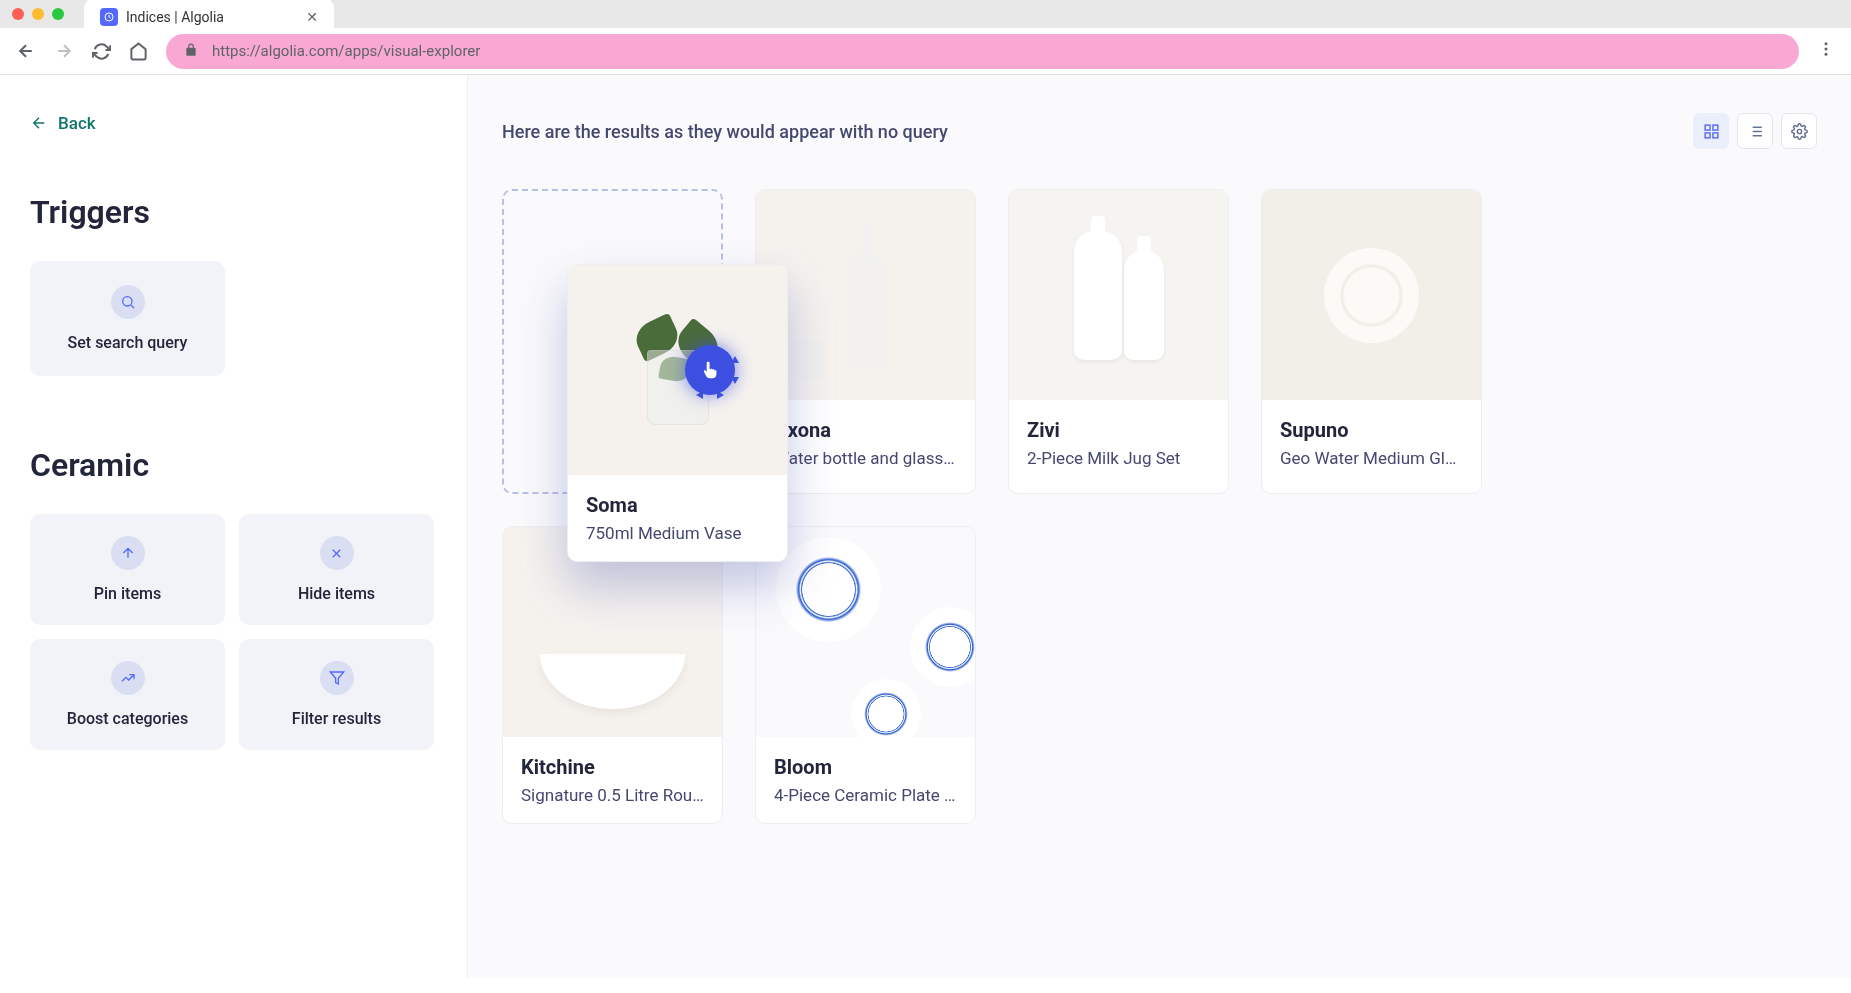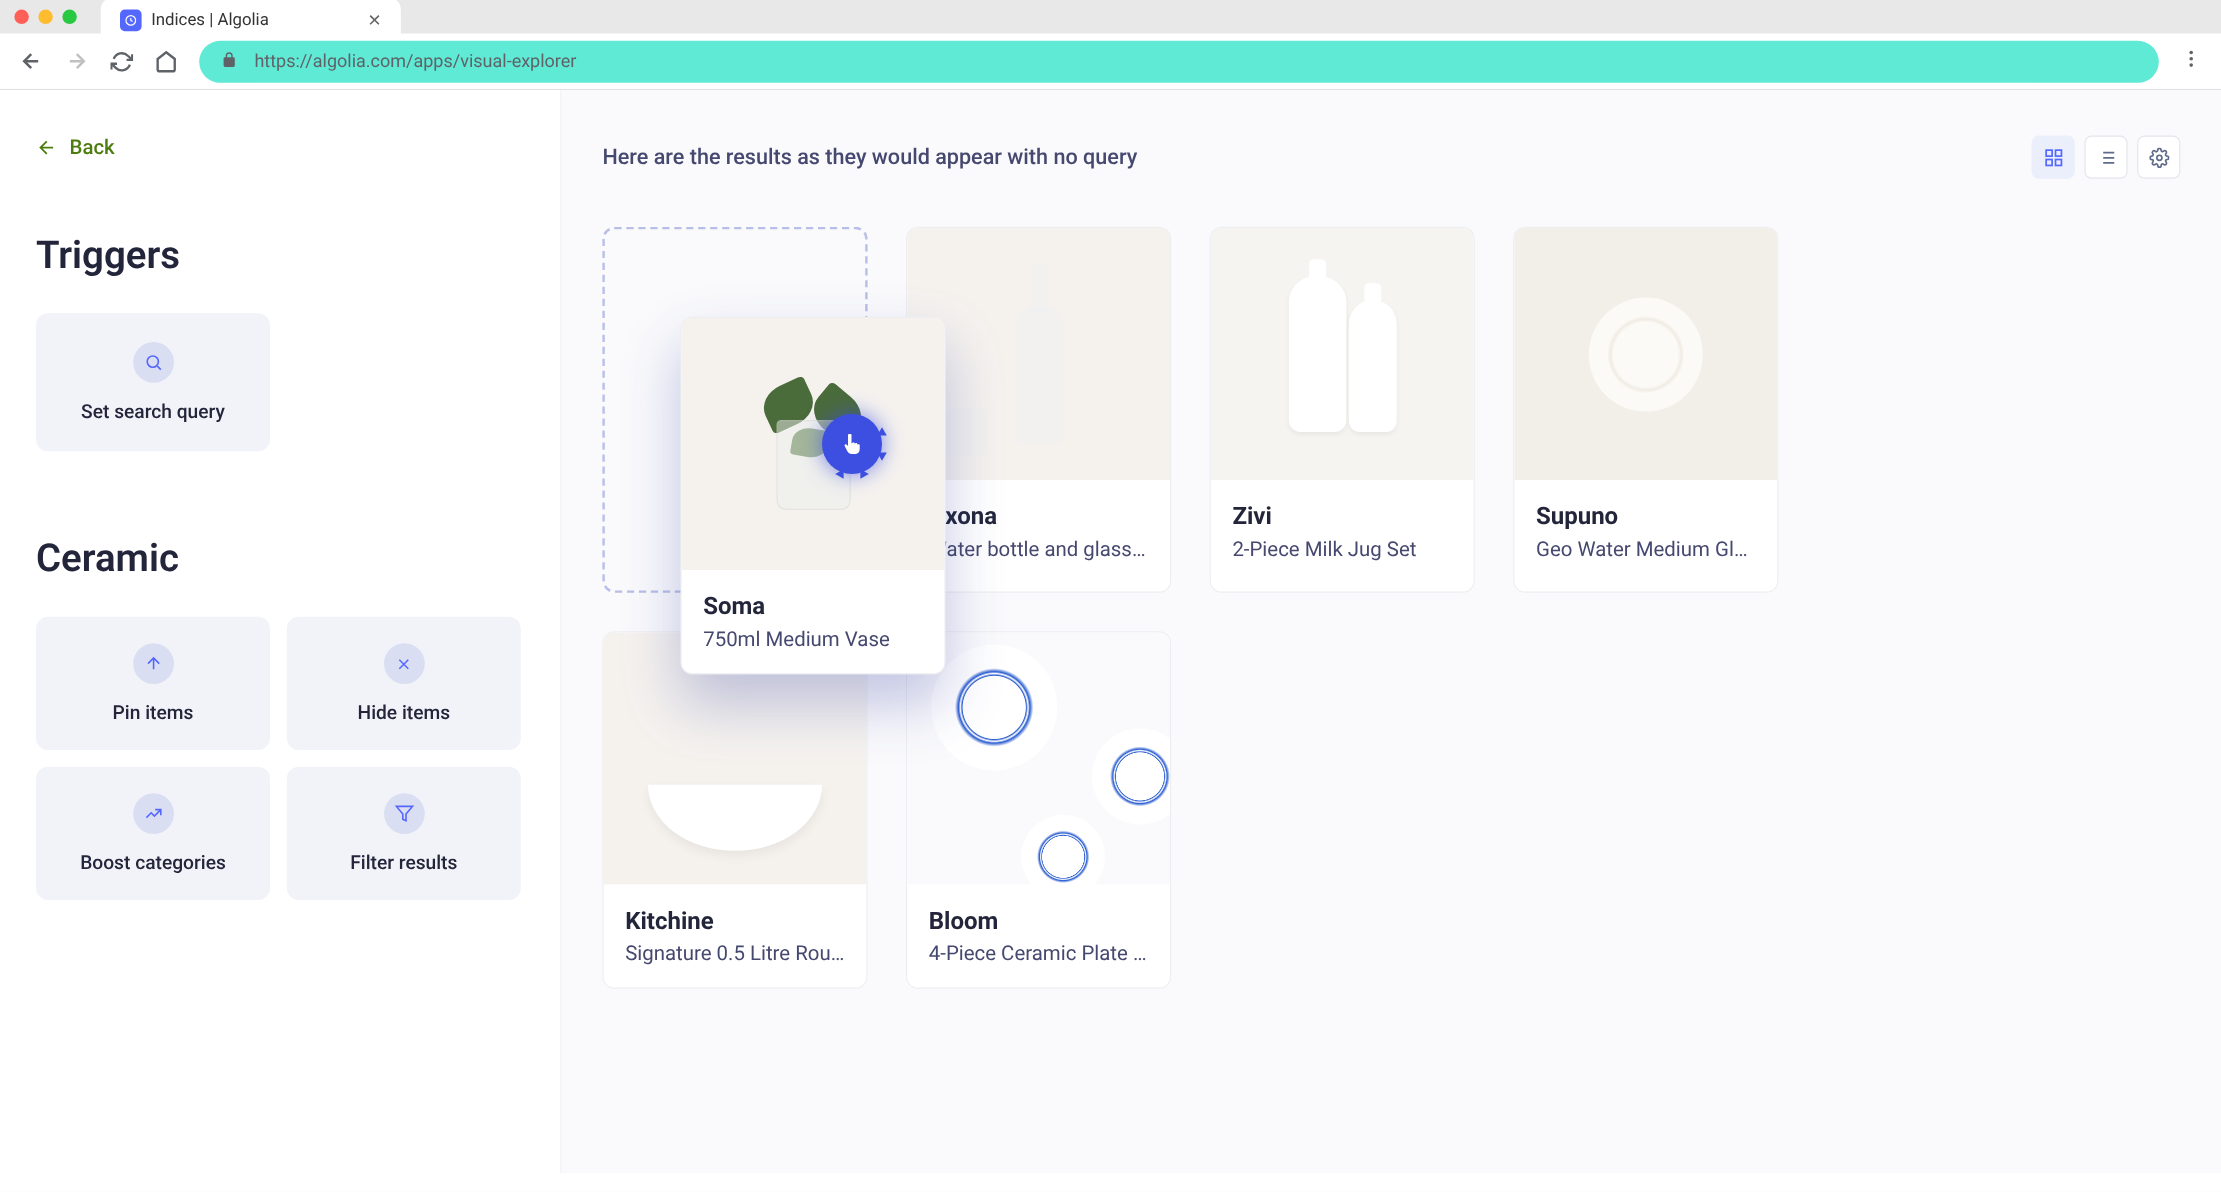--- a/index.html
+++ b/index.html
@@ -65,21 +65,21 @@
   padding: 0 16px;
   gap: 18px;
   background: #fff;
 }
 .nav-btn { color: #5f6368; cursor: pointer; display: flex; align-items: center; }
 .nav-btn.disabled { color: #c0c0c0; }
 .address-bar {
   flex: 1;
   display: flex;
   align-items: center;
-  background: #5eead4;
+  background: #f9a8d4;
   border-radius: 22px;
   padding: 8px 18px;
   gap: 14px;
 }
 .lock-icon { color: #5f6368; }
 .url-text { color: #5f6368; font-size: 15px; }
 .menu-btn { color: #5f6368; cursor: pointer; }
 
 
 .app {
@@ -90,21 +90,21 @@
   width: 468px;
   border-right: 1px solid #edeef2;
   padding: 38px 30px;
   background: #fff;
   overflow-y: auto;
 }
 .back-link {
   display: flex;
   align-items: center;
   gap: 10px;
-  color: #4d7c0f;
+  color: #0f766e;
   font-size: 17px;
   font-weight: 500;
   cursor: pointer;
   margin-bottom: 60px;
 }
 .section-title {
   font-size: 32px;
   font-weight: 600;
   color: #23263b;
   margin-bottom: 30px;

